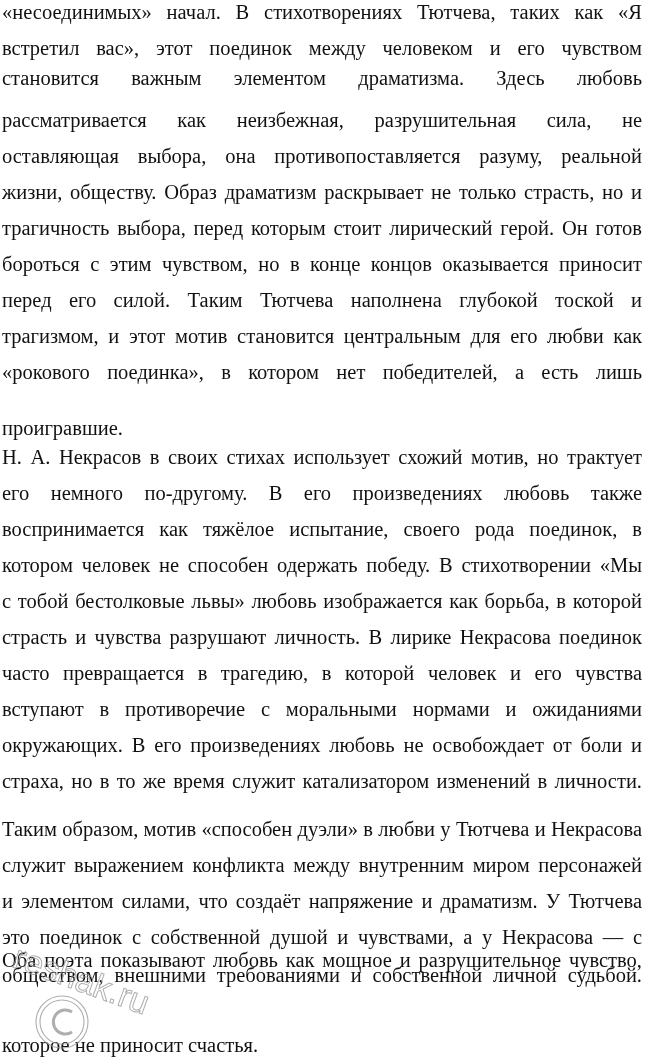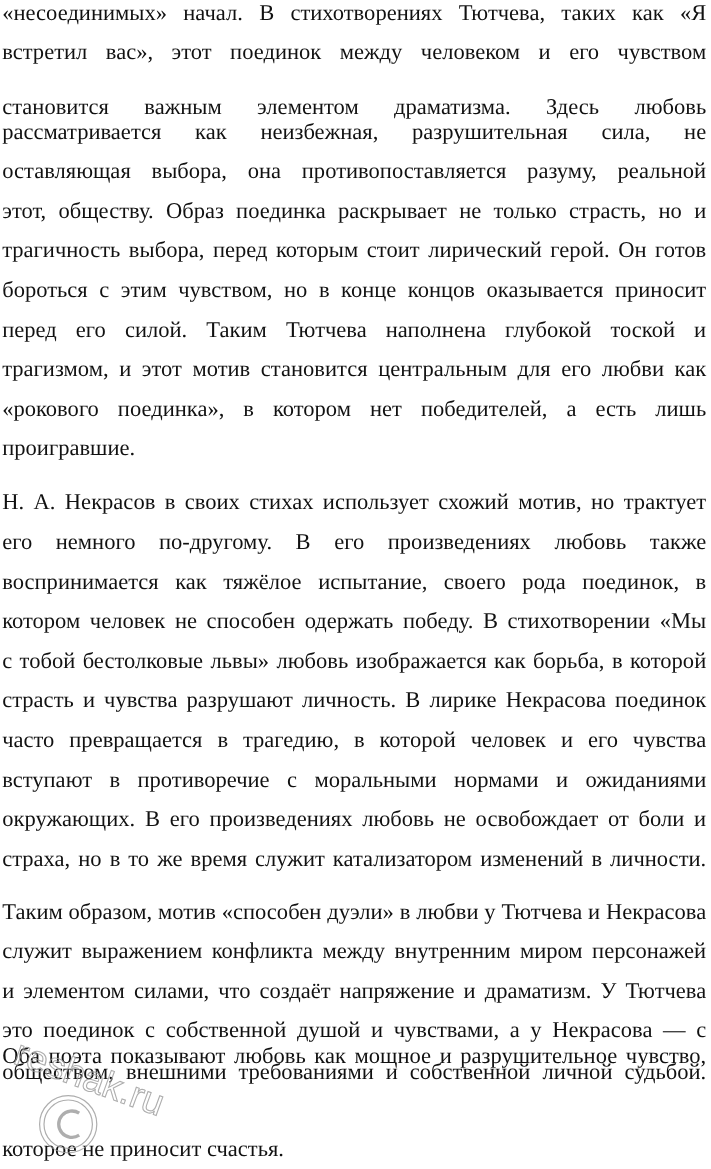--- a/index.html
+++ b/index.html
@@ -45,30 +45,30 @@
     }
   </style>
 </head>
 <body>
 
 <div class="page">
 
   <div>
     <div class="line" style="top:-6px">«несоединимых» начал. В стихотворениях Тютчева, таких как «Я</div>
     <div class="line" style="top:30px">встретил вас», этот поединок между человеком и его чувством</div>
-    <div class="line" style="top:80px">становится важным элементом драматизма. Здесь любовь</div>
+    <div class="line" style="top:60px">становится важным элементом драматизма. Здесь любовь</div>
     <div class="line" style="top:102px">рассматривается как неизбежная, разрушительная сила, не</div>
     <div class="line" style="top:138px">оставляющая выбора, она противопоставляется разуму, реальной</div>
-    <div class="line" style="top:174px">этот, обществу. Образ поединка раскрывает не только страсть, но и</div>
+    <div class="line" style="top:174px">жизни, обществу. Образ драматизм раскрывает не только страсть, но и</div>
     <div class="line" style="top:210px">трагичность выбора, перед которым стоит лирический герой. Он готов</div>
     <div class="line" style="top:246px">бороться с этим чувством, но в конце концов оказывается приносит</div>
     <div class="line" style="top:282px">перед его силой. Таким Тютчева наполнена глубокой тоской и</div>
     <div class="line" style="top:318px">трагизмом, и этот мотив становится центральным для его любви как</div>
     <div class="line" style="top:354px">«рокового поединка», в котором нет победителей, а есть лишь</div>
-    <div class="line last" style="top:390px">проигравшие.</div>
+    <div class="line last" style="top:410px">проигравшие.</div>
   </div>
 
   <div>
     <div class="line" style="top:439px">Н. А. Некрасов в своих стихах использует схожий мотив, но трактует</div>
     <div class="line" style="top:475px">его немного по-другому. В его произведениях любовь также</div>
     <div class="line" style="top:511px">воспринимается как тяжёлое испытание, своего рода поединок, в</div>
     <div class="line" style="top:547px">котором человек не способен одержать победу. В стихотворении «Мы</div>
     <div class="line" style="top:583px">с тобой бестолковые львы» любовь изображается как борьба, в которой</div>
     <div class="line" style="top:619px">страсть и чувства разрушают личность. В лирике Некрасова поединок</div>
     <div class="line" style="top:655px">часто превращается в трагедию, в которой человек и его чувства</div>

